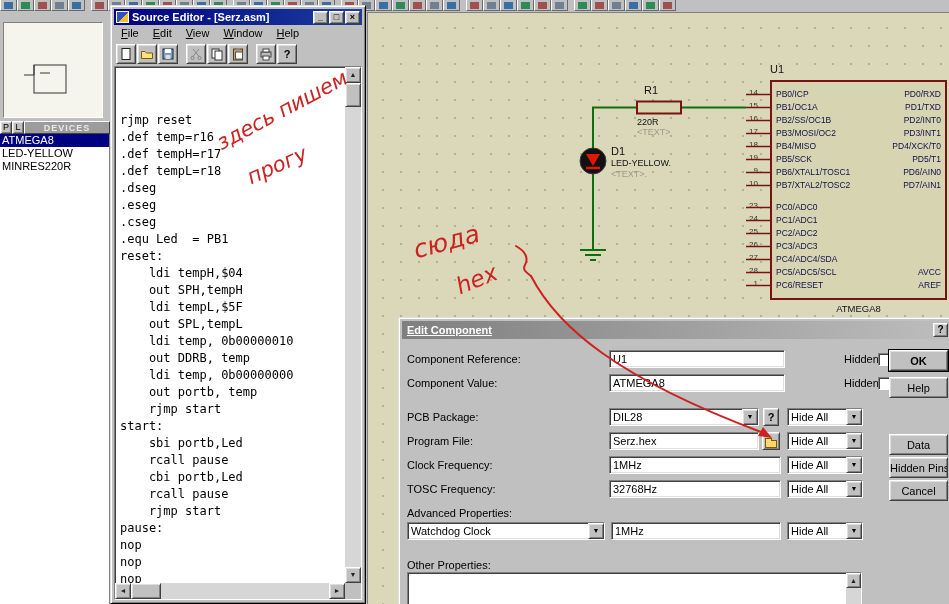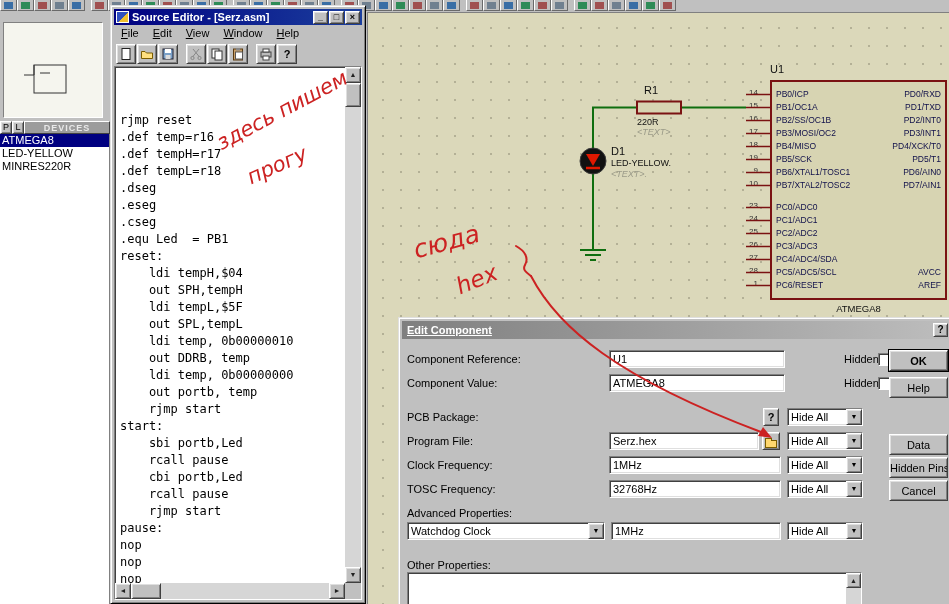--- a/index.html
+++ b/index.html
@@ -52,21 +52,21 @@
   .pcol-r { text-align:right; padding-right:4px; }
   .pname { height:13px; line-height:13px; font-size:8.5px; color:#10104a; white-space:nowrap; }
   .pgap  { height:9px; }
   .pgap2 { height:74px; }
   .pin-nums { left:736px; top:88px; width:30px; z-index:3; }
   .pnum { height:13px; line-height:9px; font-size:8px; text-align:right; padding-right:8px; color:#333; }
   .chip-ref { left:770px; top:63px; font-size:11px; color:#111; z-index:2; }
   .chip-footer { left:770px; top:303px; width:177px; text-align:center; font-size:9.5px; color:#111; z-index:2; }
   .part-ref { font-size:11px; color:#111; z-index:2; }
   .part-val { font-size:9px; color:#111; z-index:2; }
-  .part-text { font-size:9px; color:#9a9a88; z-index:2;font-style:italic; }
+  .part-text { font-size:9px; color:#9a9a88; z-index:2; }
 
   
   .editor { left:110px; top:5px; width:256px; height:599px; z-index:4;
             background:#c0c0c0; border:1px solid; border-color:#dfdfdf #000 #000 #dfdfdf;
             box-shadow: inset 1px 1px 0 #fff, inset -1px -1px 0 #808080; }
   .ed-title { position:absolute; left:3px; top:3px; right:3px; height:16px;
               background:linear-gradient(90deg,#000080,#1b3f9e); color:#fff;
               display:flex; align-items:center; padding:0 2px; }
   .ed-title-ic { width:13px; height:12px; margin-right:3px;
                  background:linear-gradient(135deg,#3050c0 55%,#f0c030 55%); border:1px solid #fff; }
@@ -413,20 +413,24 @@
     <input class="fld" style="left: 210px; top: 32px; width: 176px;" value="U1">
     <label style="left:445px;top:32px;">Hidden:</label>
     <span class="chk" style="left:479px;top:35px;"></span>
 
     <label style="left:8px;top:56px;">Component Value:</label>
     <input class="fld" style="left: 210px; top: 56px; width: 176px;" value="ATMEGA8">
     <label style="left:445px;top:56px;">Hidden:</label>
     <span class="chk" style="left:479px;top:59px;"></span>
 
     <label style="left:8px;top:90px;">PCB Package:</label>
+    <div class="combo" style="left:210px;top:90px;width:150px;">
+      <span class="cv">DIL28</span>
+      <button class="btn ca">▼</button>
+    </div>
     <button class="btn" style="position:absolute;left:364px;top:90px;width:16px;height:18px;font-weight:bold;">?</button>
     <div class="combo" style="left:388px;top:90px;width:76px;">
       <span class="cv">Hide All</span>
       <button class="btn ca">▼</button>
     </div>
 
     <label style="left:8px;top:114px;">Program File:</label>
     <input class="fld" style="left: 210px; top: 114px; width: 150px;" value="Serz.hex">
     <button class="btn folder-btn" style="left:363px;top:114px;">
         <span class="folder-ic"></span>

